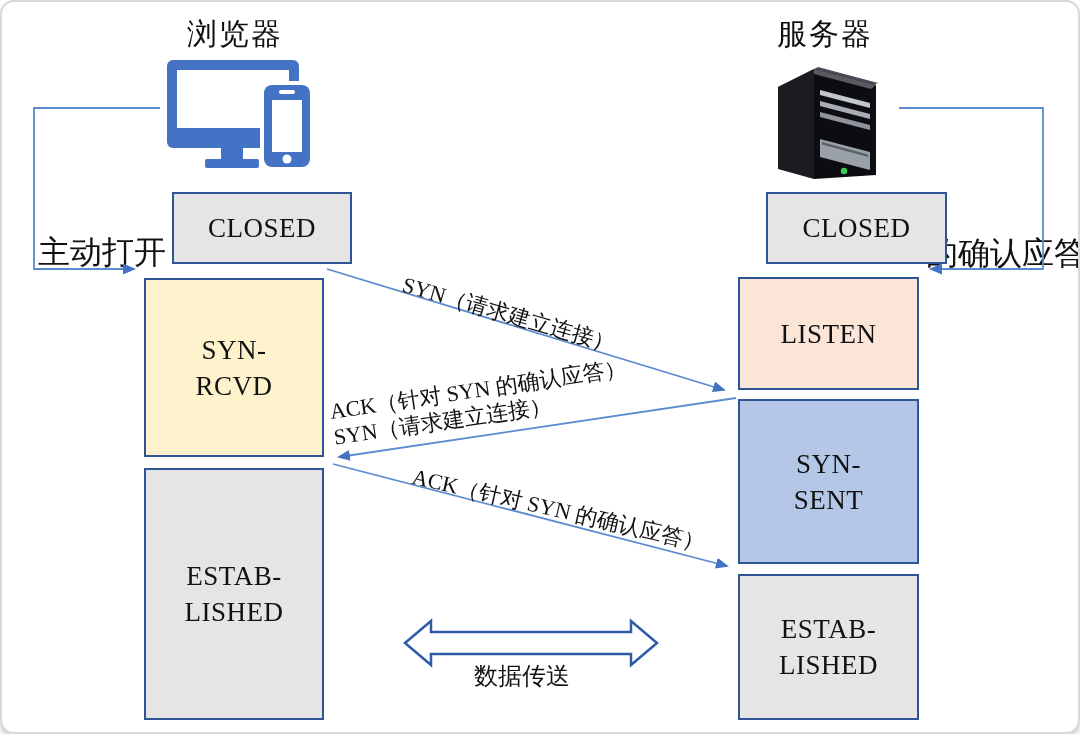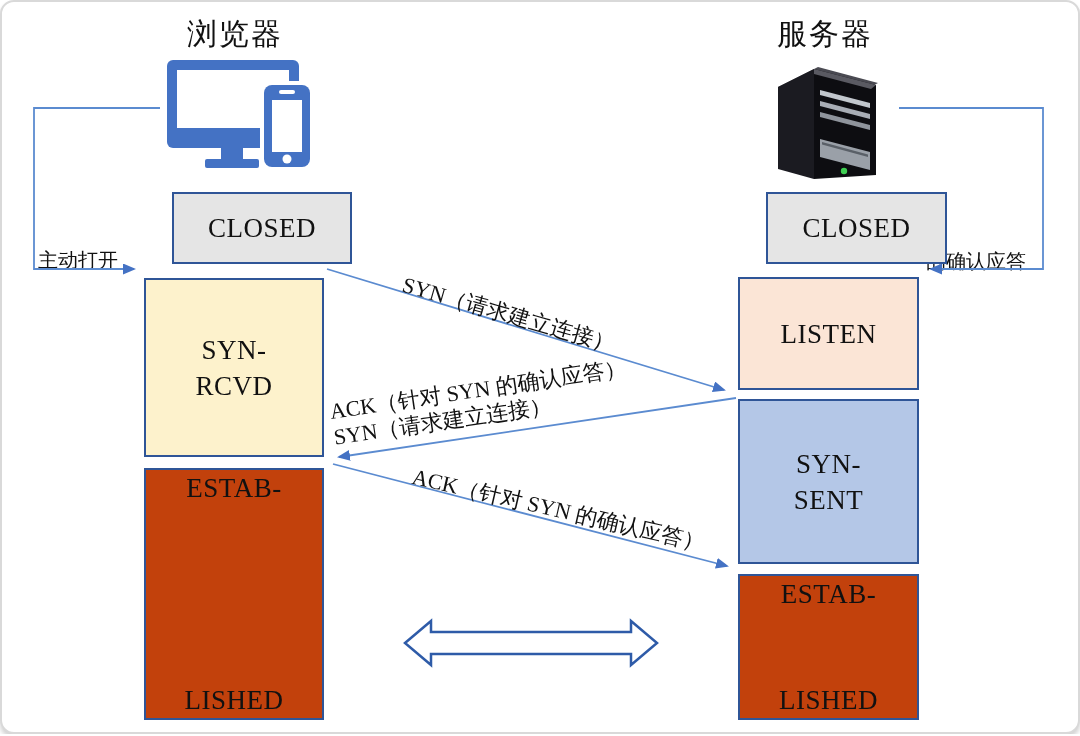--- a/index.html
+++ b/index.html
@@ -6,32 +6,32 @@
   .canvas{
     position:relative;width:1076px;height:730px;margin:0;
     background:#fff;border:2px solid #d9d9d9;border-radius:14px;
     box-shadow:0 4px 5px rgba(0,0,0,.18);
     overflow:hidden;
     font-family:"Liberation Serif","DejaVu Serif",serif;
     color:#111;
   }
   .abs{position:absolute;}
   .actor-title{font-size:30px;text-align:center;width:186px;letter-spacing:2px;}
-  .side-label{font-size:20px;white-space:nowrap;margin-top:16px;}
+  .side-label{font-size:32px;white-space:nowrap;}
   .state-box{
     position:absolute;box-sizing:border-box;border:2.5px solid #2F5597;
     display:flex;flex-direction:column;align-items:center;justify-content:center;
     font-size:27px;line-height:36px;text-align:center;letter-spacing:.5px;
     z-index:2;
   }
   .fill-closed{background:#e5e5e5;margin-left:28px;}
   .fill-synsent{background:#FDF2CC;}
   .fill-listen{background:#FBE5D6;}
   .fill-synrcvd{background:#B4C7E7;}
-  .fill-estab{background:#c2410c;justify-content:space-between;}
+  .fill-estab{background:#e5e5e5;}
   .msg-label{
     position:absolute;font-size:22px;white-space:nowrap;z-index:4;
   }
   .msg1{left:405px;top:268px;transform:rotate(16deg);transform-origin:0 0;}
   .msg2{left:330px;top:397px;line-height:26px;transform:rotate(-8.5deg);transform-origin:0 50%;}
   .msg3{left:414px;top:460px;transform:rotate(13deg);transform-origin:0 0;}
   .msg2 span{display:block;}
   .data-label{position:absolute;left:420px;top:658px;width:200px;text-align:center;font-size:24px;z-index:4;}
   svg.overlay{position:absolute;left:0;top:0;z-index:3;pointer-events:none;}
   .icon{position:absolute;z-index:2;}
@@ -119,14 +119,15 @@
 
   <div class="msg-label msg1">SYN（请求建立连接）</div>
 
   <div class="msg-label msg2">
     <span>ACK（针对 SYN 的确认应答）</span>
     <span>SYN（请求建立连接）</span>
   </div>
 
   <div class="msg-label msg3">ACK（针对 SYN 的确认应答）</div>
 
+  <div class="data-label">数据传送</div>
 
 </div>
 
 </body></html>

